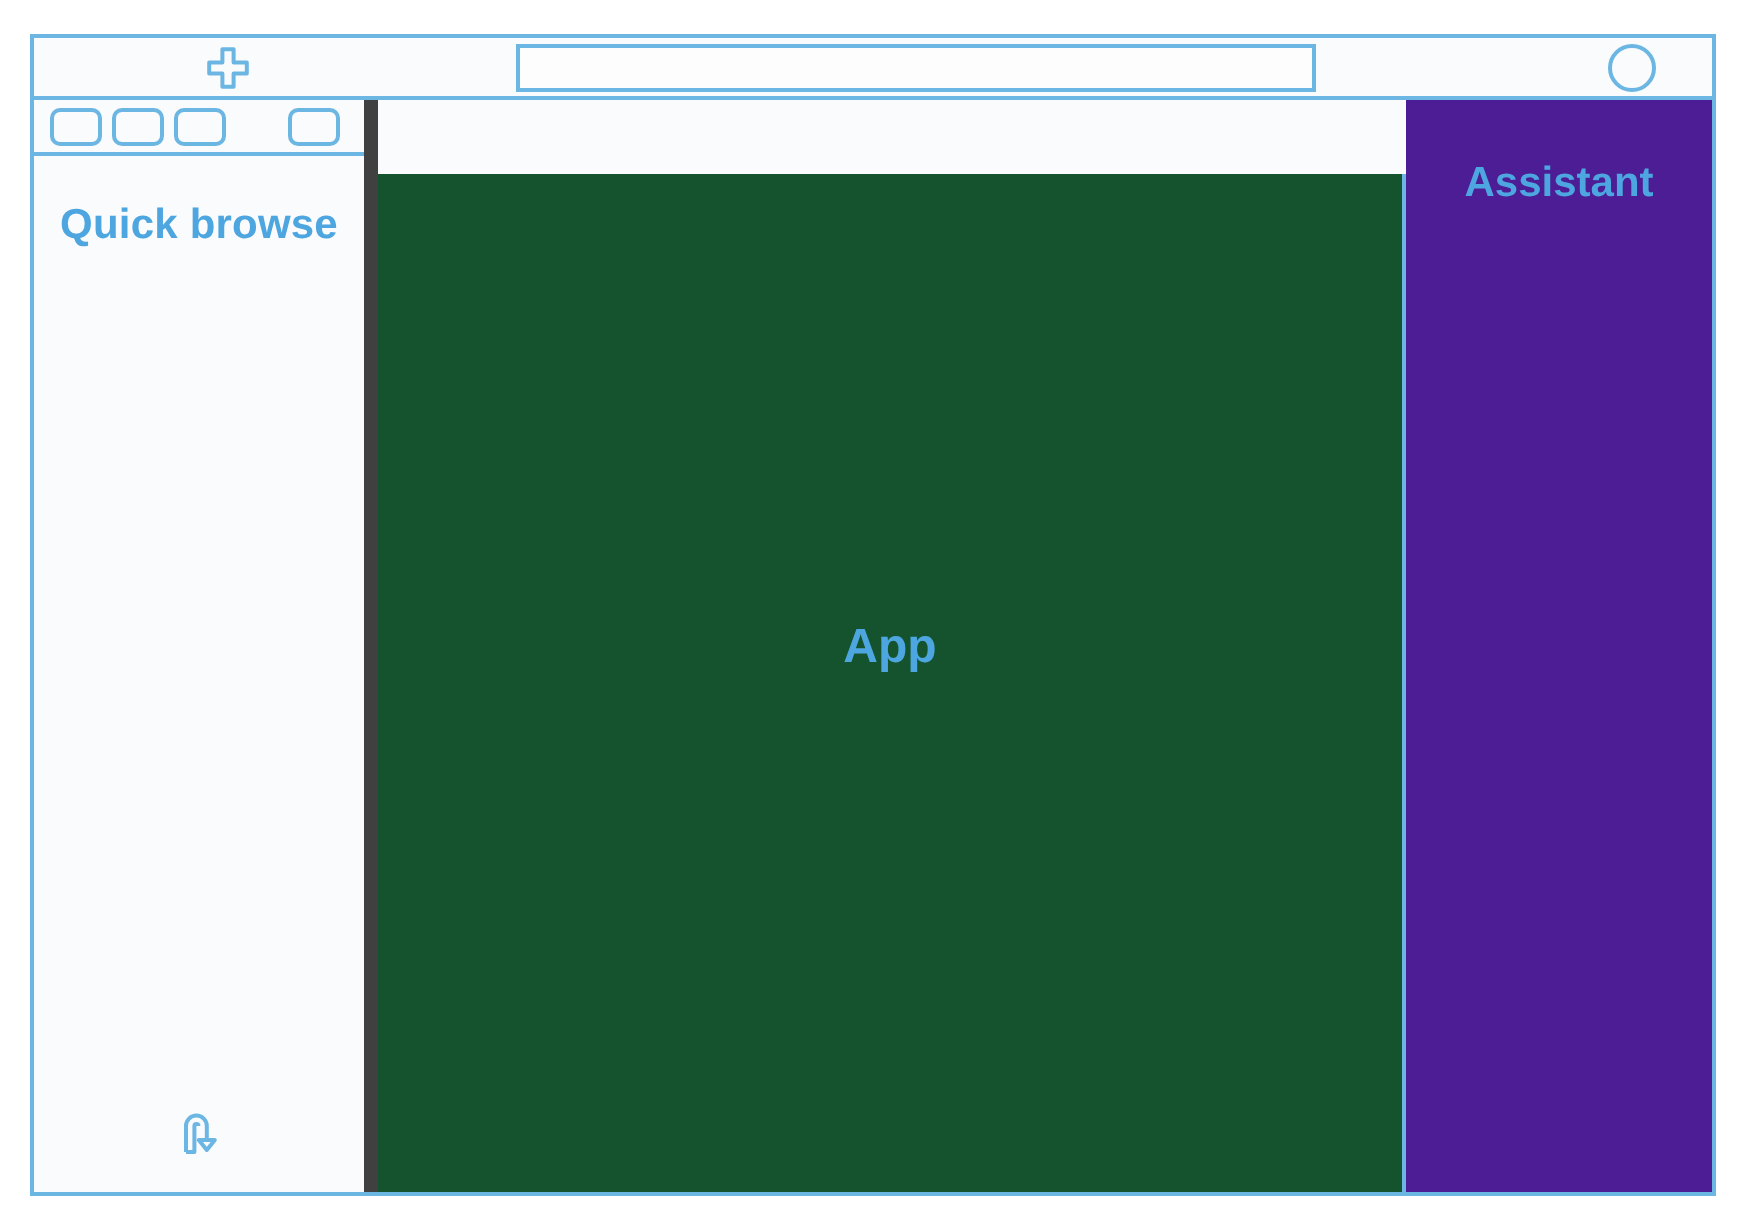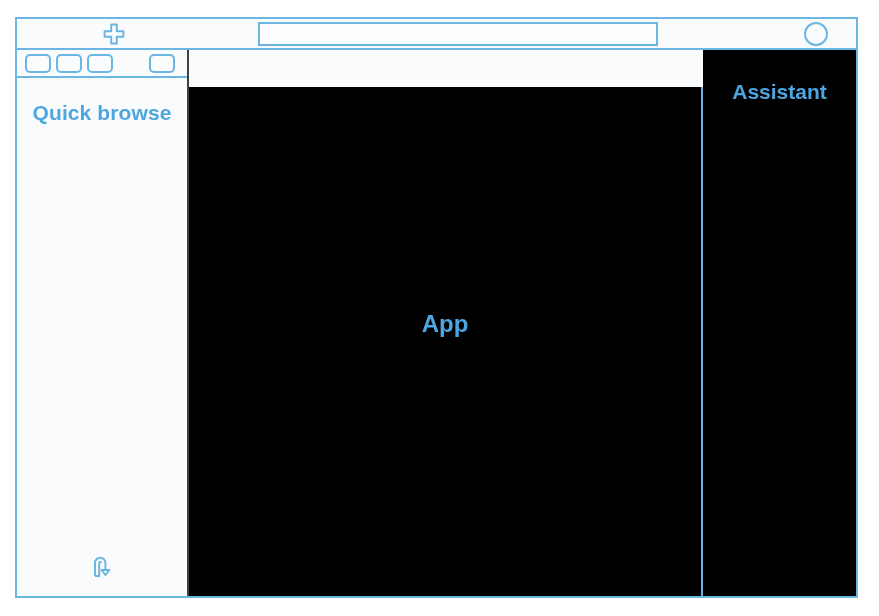--- a/index.html
+++ b/index.html
@@ -88,21 +88,21 @@
   #body-area {
     flex: 1 1 auto;
     display: flex;
     min-height: 0;
   }
 
   
   #sidebar {
     flex: 0 0 172px;
     width: 172px;
-    border-right: 2px solid #404040;
+    border-right: 7px solid #404040;
     box-sizing: border-box;
     display: flex;
     flex-direction: column;
     background: #fafbfc;
     position: relative;
   }
 
   #sidebar-toolbar {
     flex: 0 0 28px;
     height: 28px;
@@ -156,40 +156,40 @@
     justify-content: center;
     padding-bottom: 6px;
   }
 
   
   #main-panel {
     flex: 1 1 auto;
     display: flex;
     align-items: center;
     justify-content: center;
-    background: #000000;
+    background: #14532d;
     border-right: 2px solid #6cb6e4;
     box-sizing: border-box;
     min-width: 0;
     margin-top: 37px;
   }
   #main-label {
     font-size: 24px;
     font-weight: bold;
     color: #4da6e0;
     margin: 0;
     position: relative;
     top: -18px;
   }
 
   
   #assistant-panel {
     flex: 0 0 153px;
     width: 153px;
-    background: #000000;
+    background: #4c1d95;
     box-sizing: border-box;
     display: flex;
     flex-direction: column;
     align-items: center;
     position: relative;
   }
   #assistant-title {
     margin: 0;
     padding-top: 30px;
     font-size: 21px;

